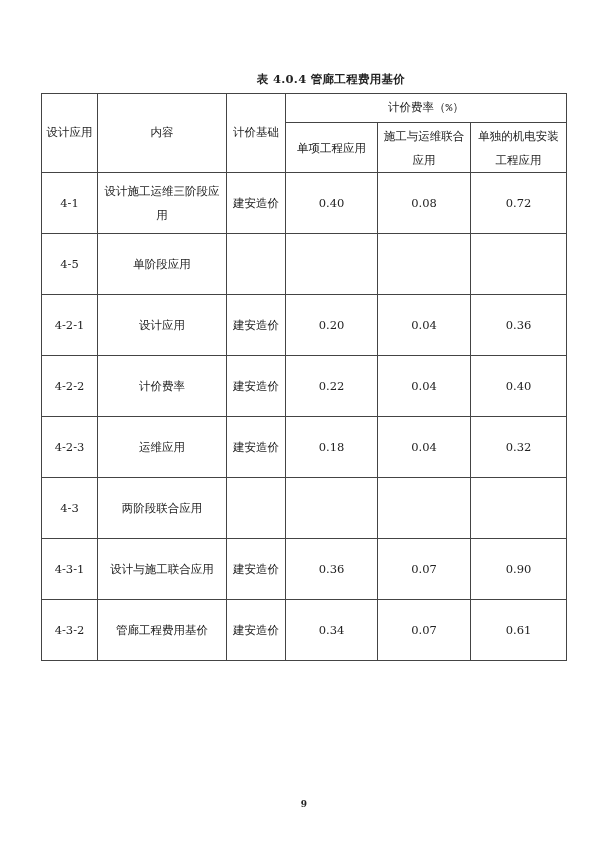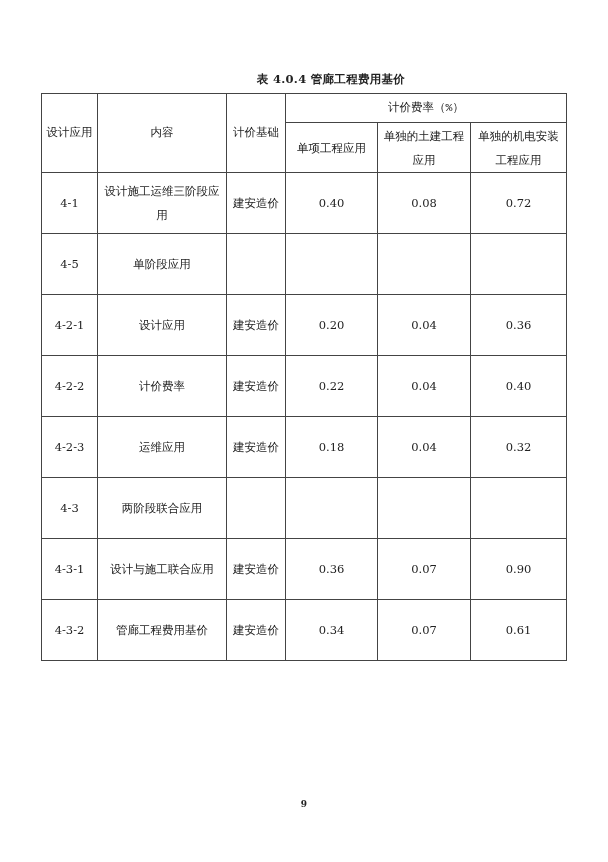--- a/index.html
+++ b/index.html
@@ -34,21 +34,21 @@
   </colgroup>
   <tbody>
       <tr class="hdr-top">
     <td rowspan="2">设计应用</td>
     <td rowspan="2">内容</td>
     <td rowspan="2">计价基础</td>
     <td colspan="3">计价费率（%）</td>
   </tr>
   <tr class="hdr-sub">
     <td>单项工程应用</td>
-    <td>单独的土建工程应用</td>
+    <td>施工与运维联合应用</td>
     <td>单独的机电安装工程应用</td>
   </tr>
   <tr class="row row1">
     <td>4-1</td>
     <td>设计施工运维三阶段应用</td>
     <td>建安造价</td>
     <td>0.40</td>
     <td>0.08</td>
     <td>0.72</td>
   </tr>

